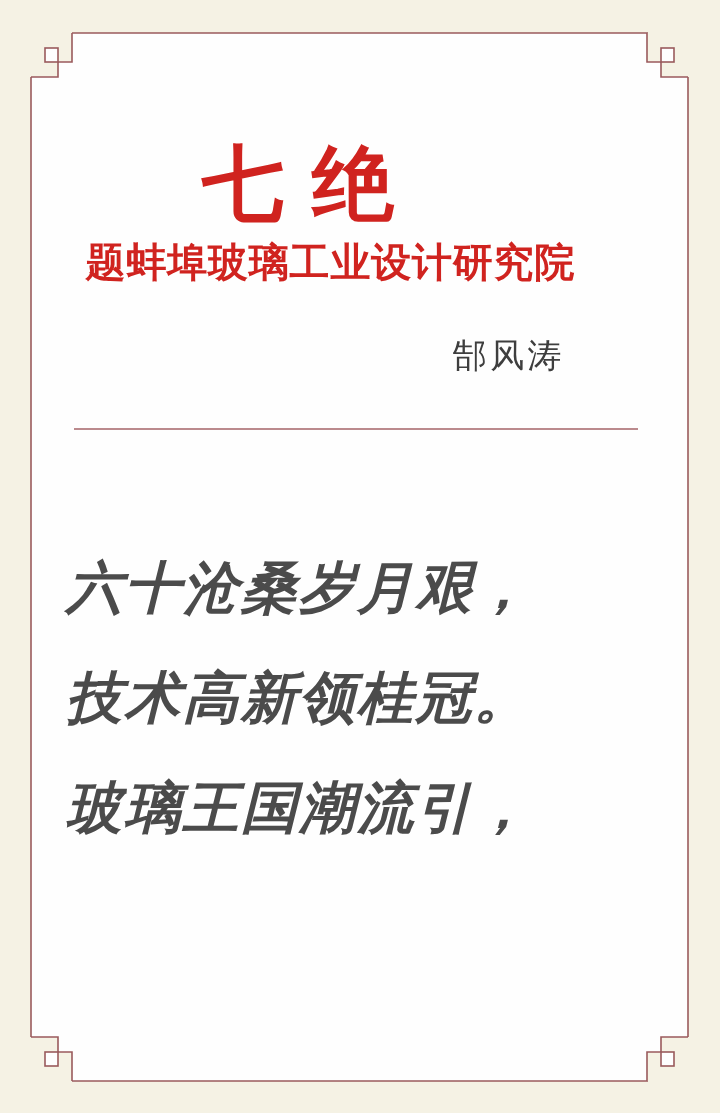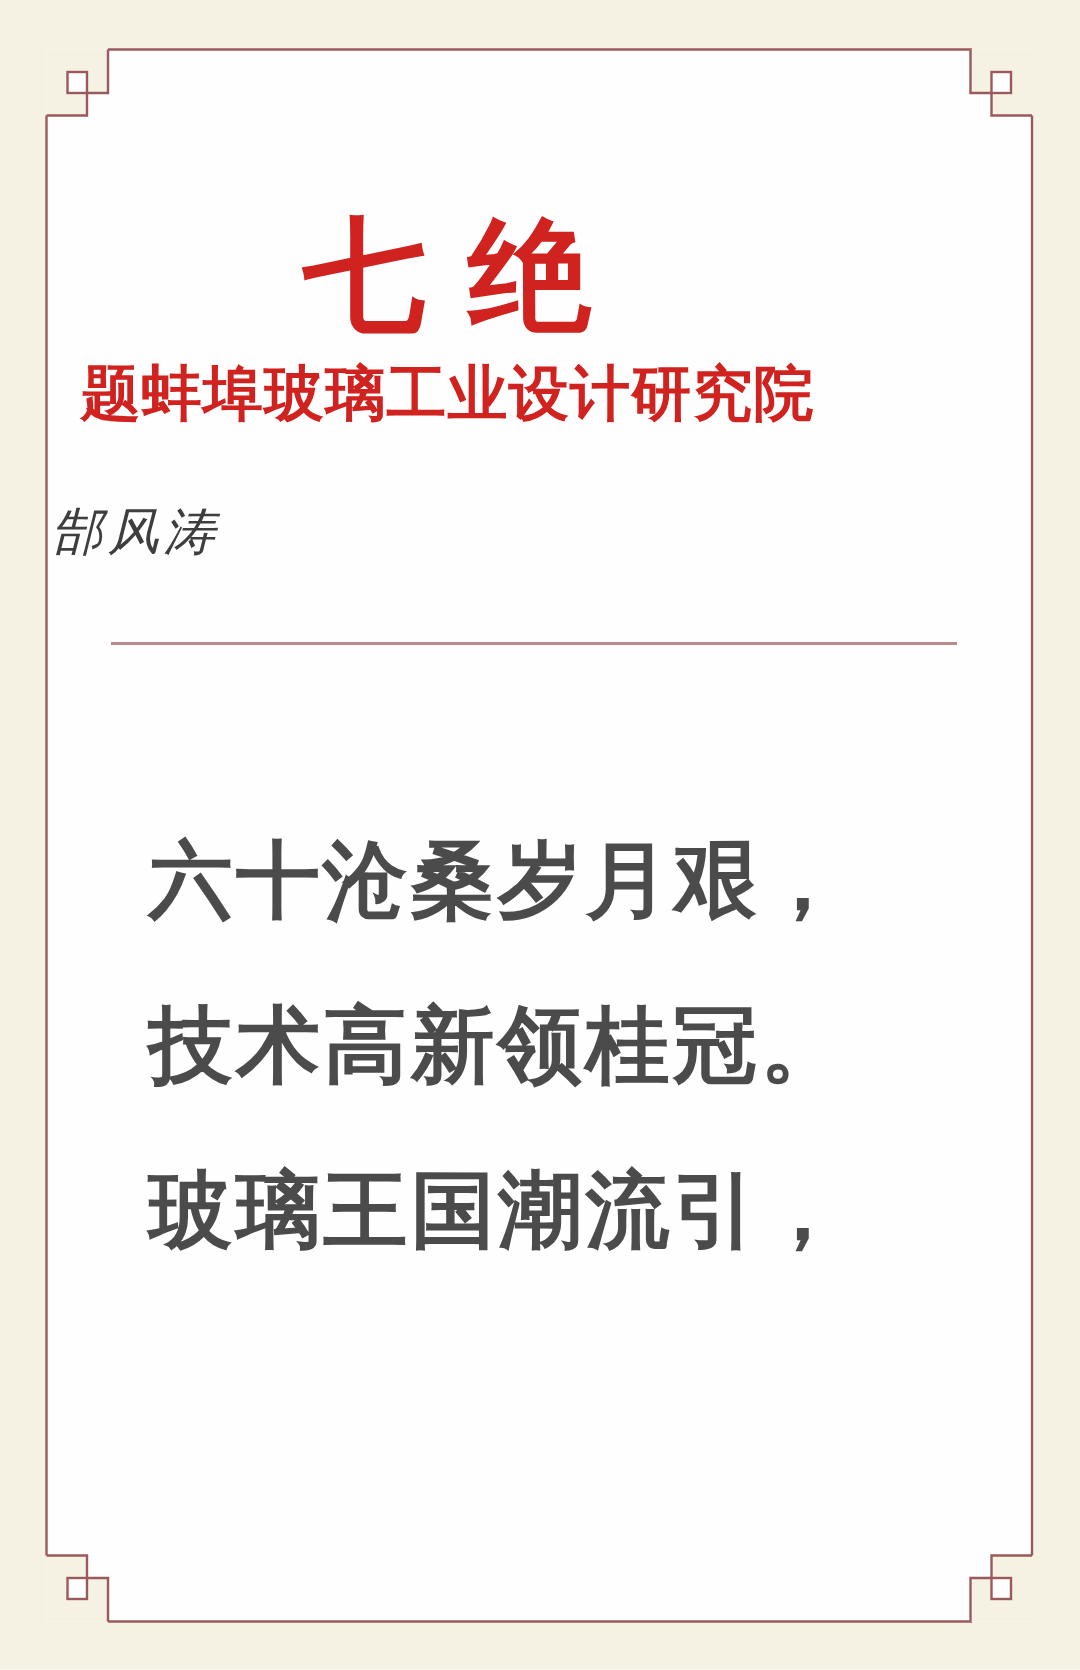--- a/index.html
+++ b/index.html
@@ -30,37 +30,38 @@
     font-size:82px; font-weight:bold;
     letter-spacing:0.34em; text-indent:0.34em;
     color: var(--accent-red, #d0231f);
   }
   .subtitle {
     position:absolute; left:0; top:202px; width:100%; margin:0;
     text-align:center; line-height:56px;
     font-size:40px; font-weight:bold;
     letter-spacing:0.02em; text-indent:0.02em;
     color: var(--accent-red, #d0231f);
+    padding-left: 32px;
   }
   .author {
     position:absolute; left:0; top:302px; width:100%;
-    text-align:left; line-height:42px;
+    text-align:right; line-height:42px;
     font-size:34px; letter-spacing:0.1em; text-indent:0.1em;
     color: var(--author-text, #3e3e3e);
-    font-style: italic;
   }
   .divider {
     position:absolute; left:43px; top:395px; width:564px; height:2px;
     border:none; margin:0;
     background: var(--divider, #bb8a8d);
   }
   .poem {
     position:absolute; left:0; top:500px; width:100%;
-    text-align:right;
+    text-align:center;
     color: var(--poem-text, #4b4b4b);
+    font-style: italic;
   }
   .poem-line {
     line-height:110px; font-size:56px; font-weight:bold;
     letter-spacing:0.04em; text-indent:0.04em;
     white-space:nowrap;
   }
 </style>
 </head>
 <body>
 

